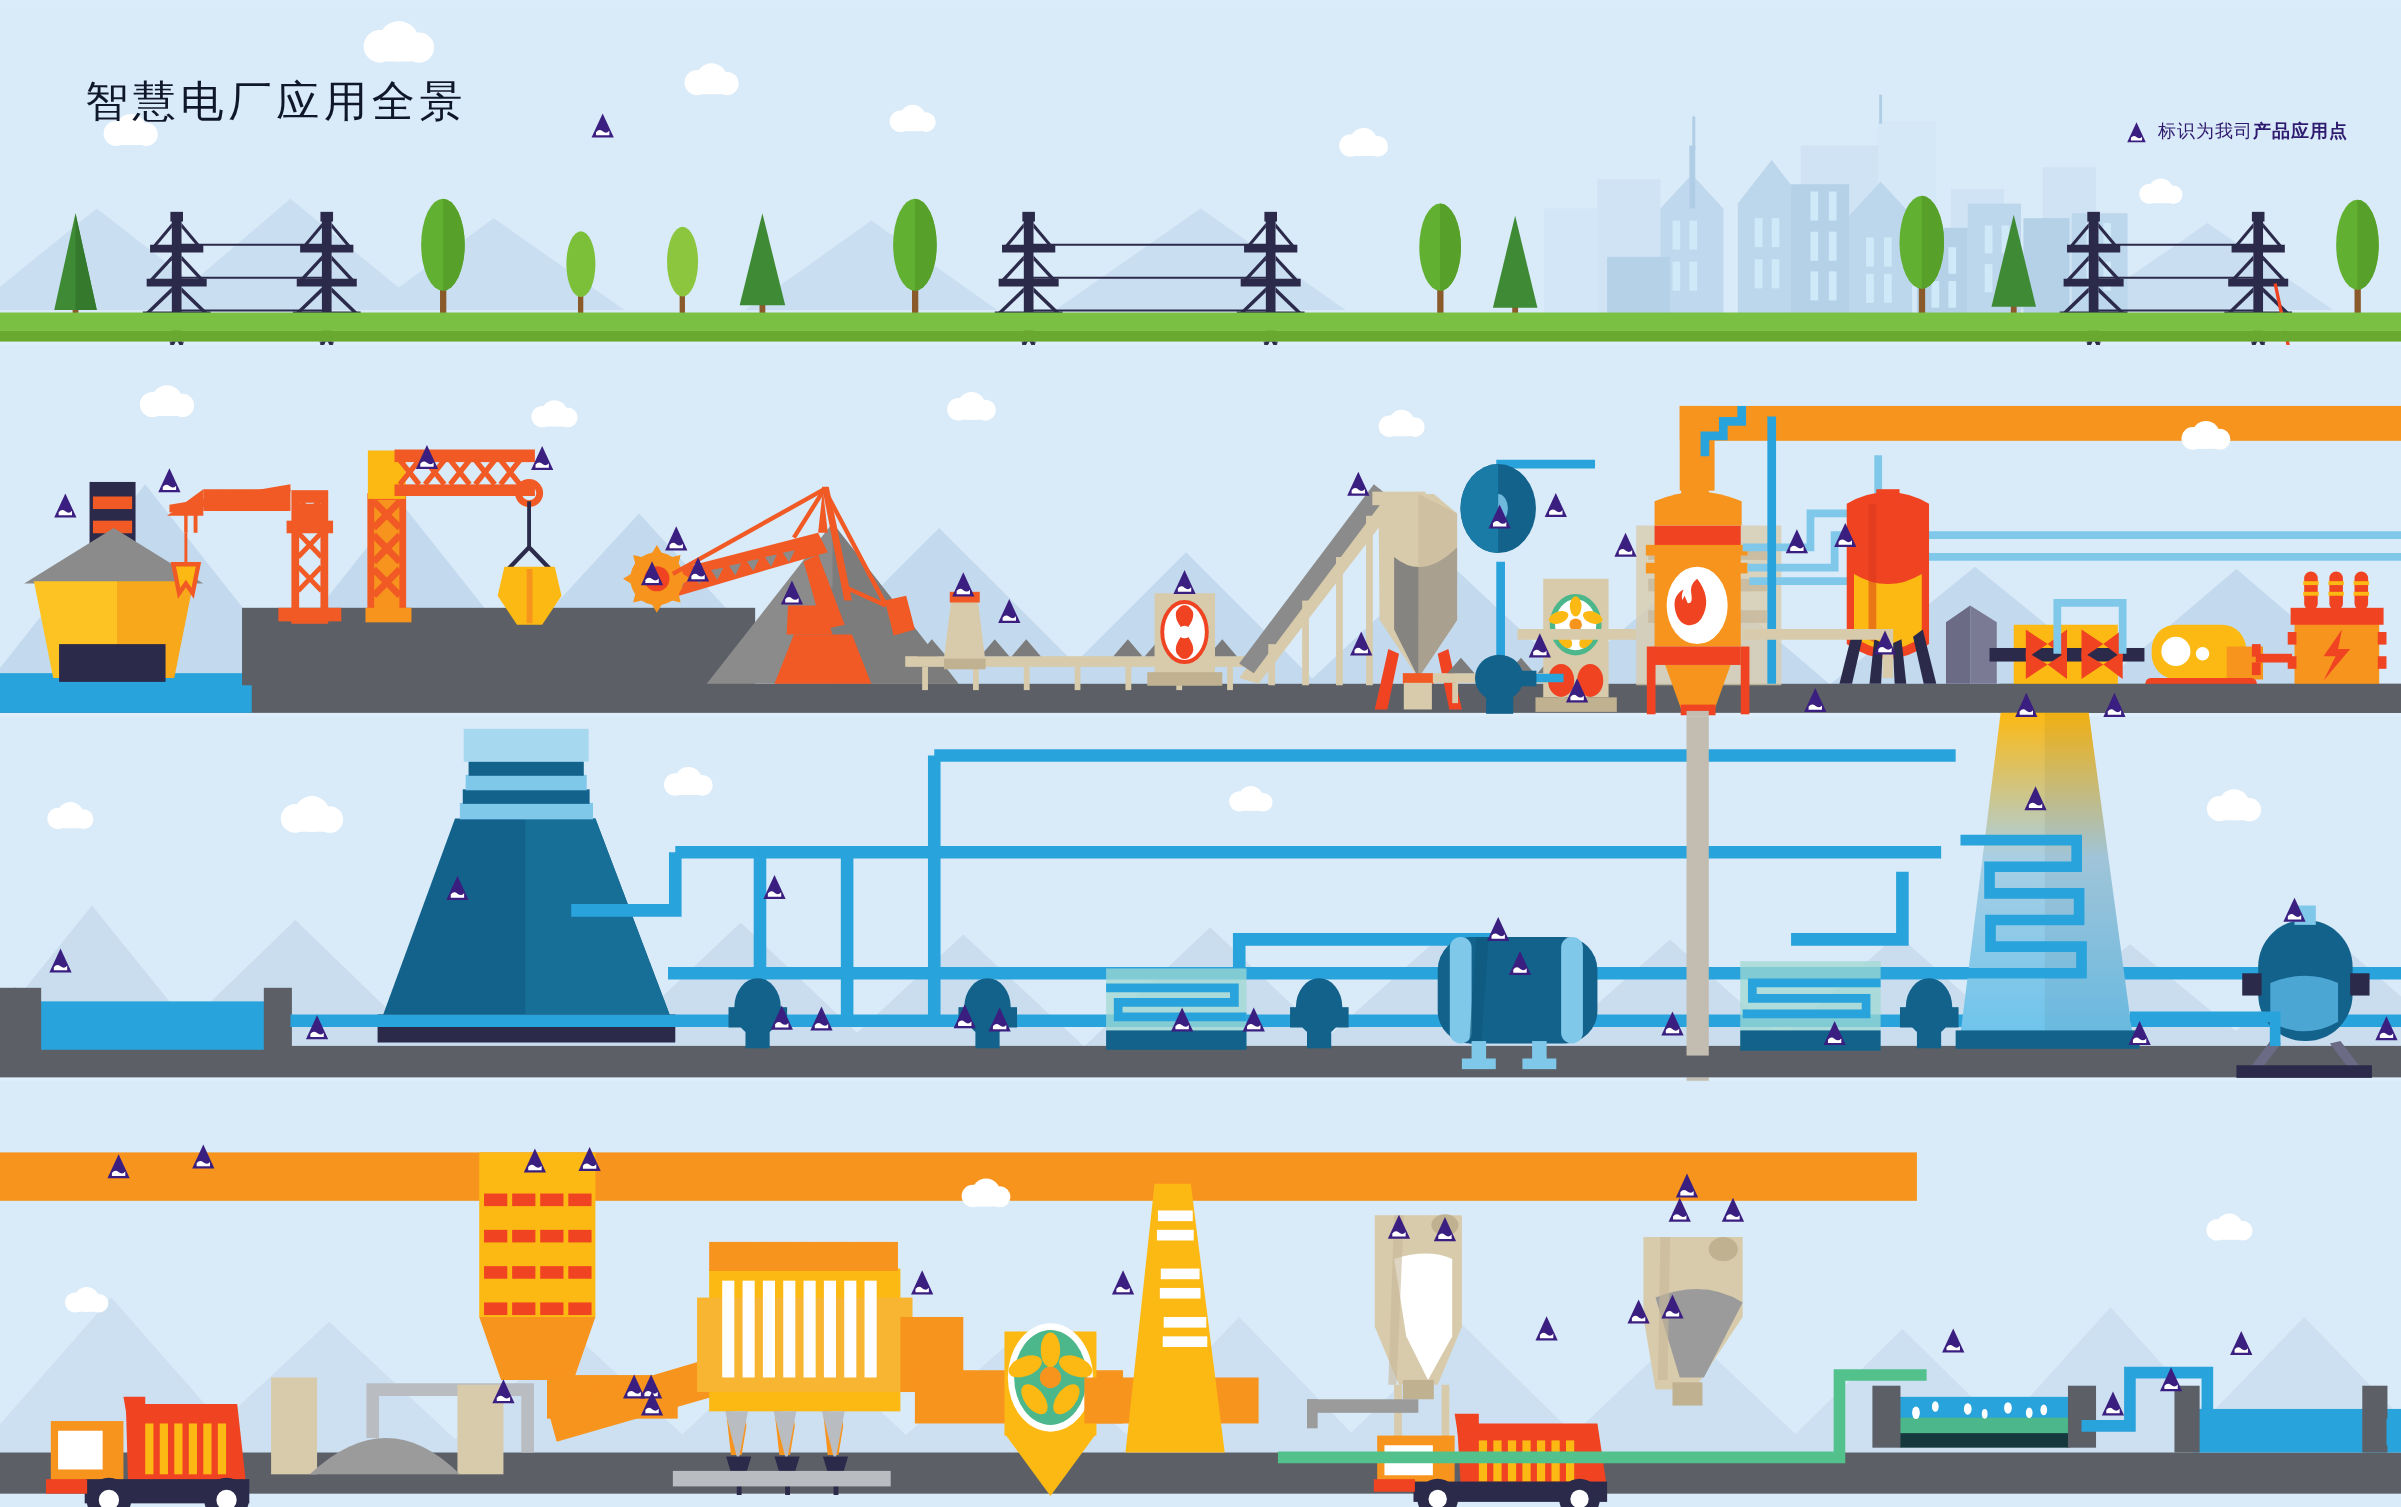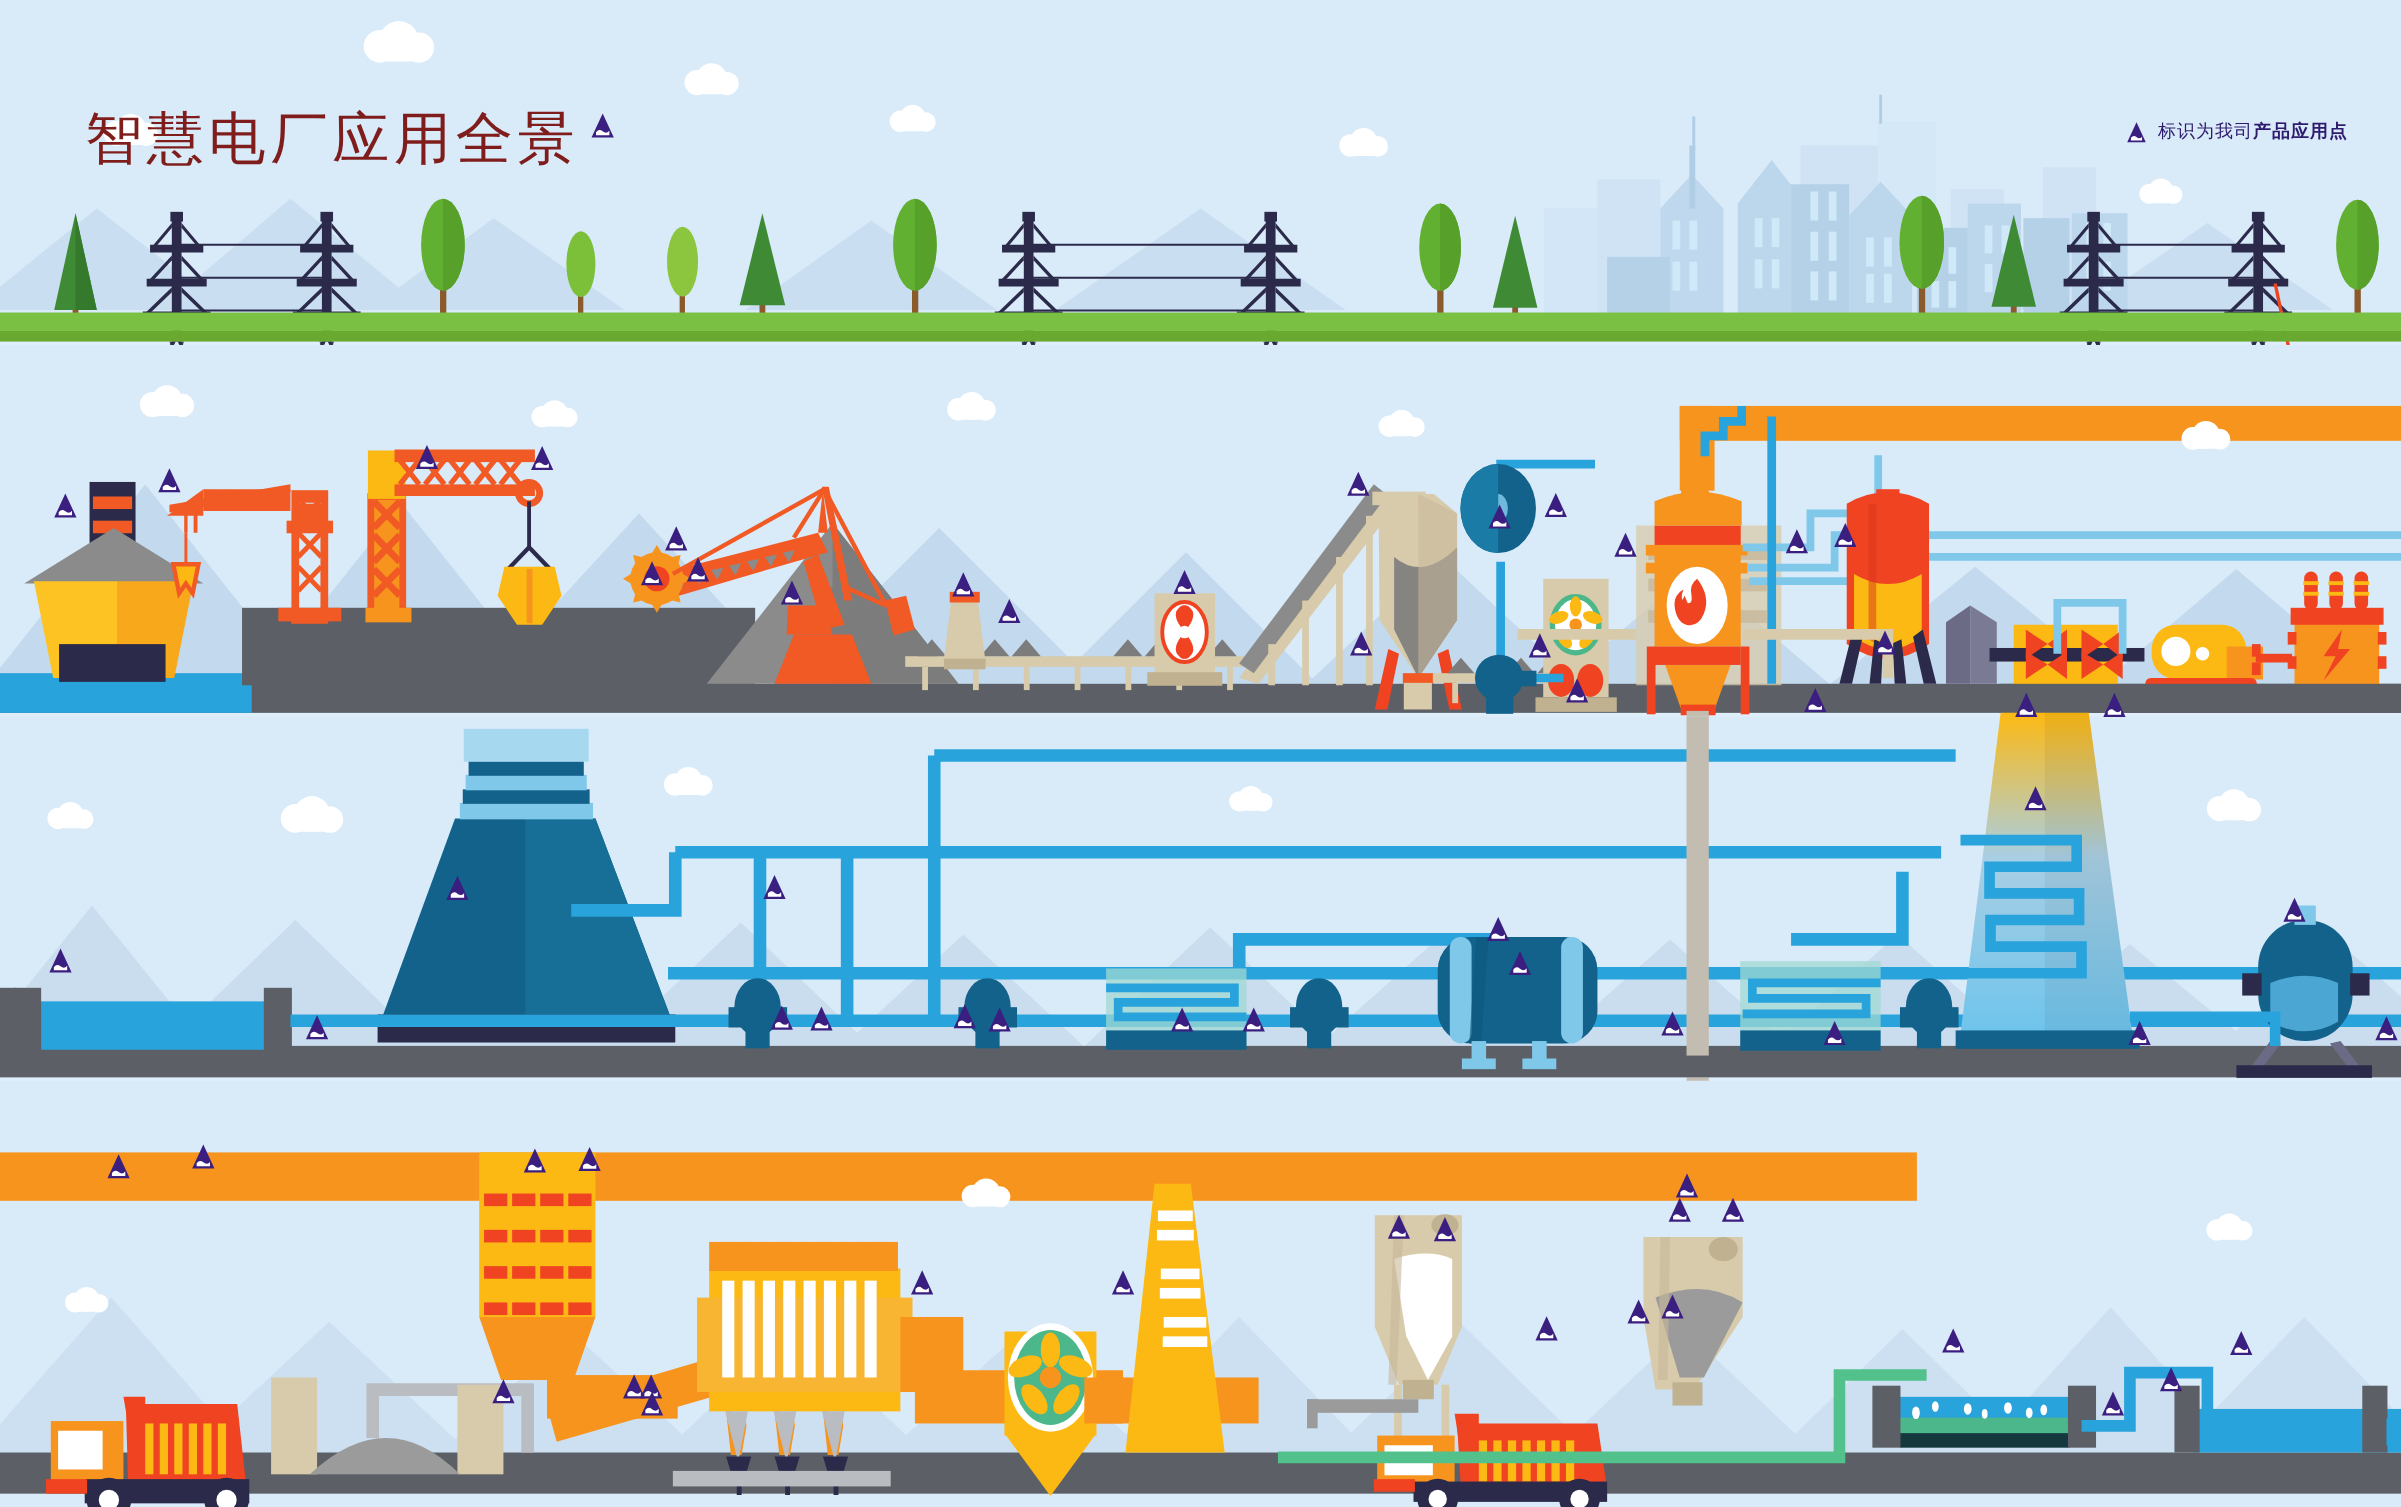--- a/index.html
+++ b/index.html
@@ -1,19 +1,19 @@
 <!DOCTYPE html>
 <html style="font-size:7.7px"><head>
 <meta charset="utf-8">
 <style>
   html,body{margin:0;padding:0;background:#dfeefb;}
   body{font-family:"Liberation Sans","DejaVu Sans",sans-serif;}
   #stage{position:relative;width:2401px;height:1508px;background:#dfeefb;overflow:hidden;}
   svg.layer{position:absolute;left:0;top:0;width:2401px;height:1508px;display:block;}
-  #title{position:absolute;left:85px;top:73px;font-size:57px;letter-spacing:4.8px;color:#7f1d1d;white-space:nowrap;margin-top:28px;}
+  #title{position:absolute;left:85px;top:73px;font-size:43px;letter-spacing:4.8px;color:#0f172a;white-space:nowrap;}
   #legend{position:absolute;right:53px;top:119px;display:flex;align-items:center;gap:8.7px;}
   #legend .lg-txt{font-size:18px;color:#2e1a6e;letter-spacing:1px;white-space:nowrap;}
   #legend .lg-txt b{font-weight:bold;}
   .lg-ico{width:25px;height:23px;display:block;}
 </style>
 </head>
 <body>
 
 <div id="stage">
 

